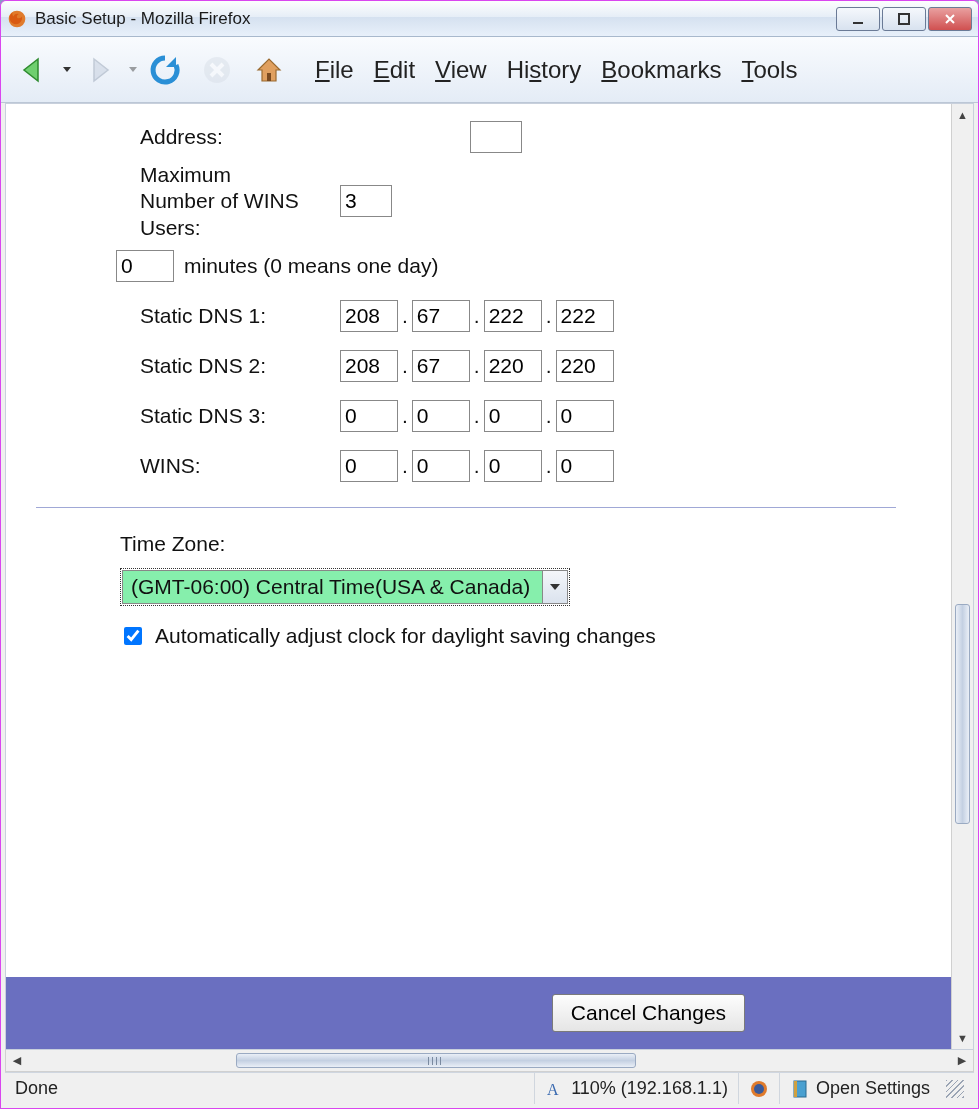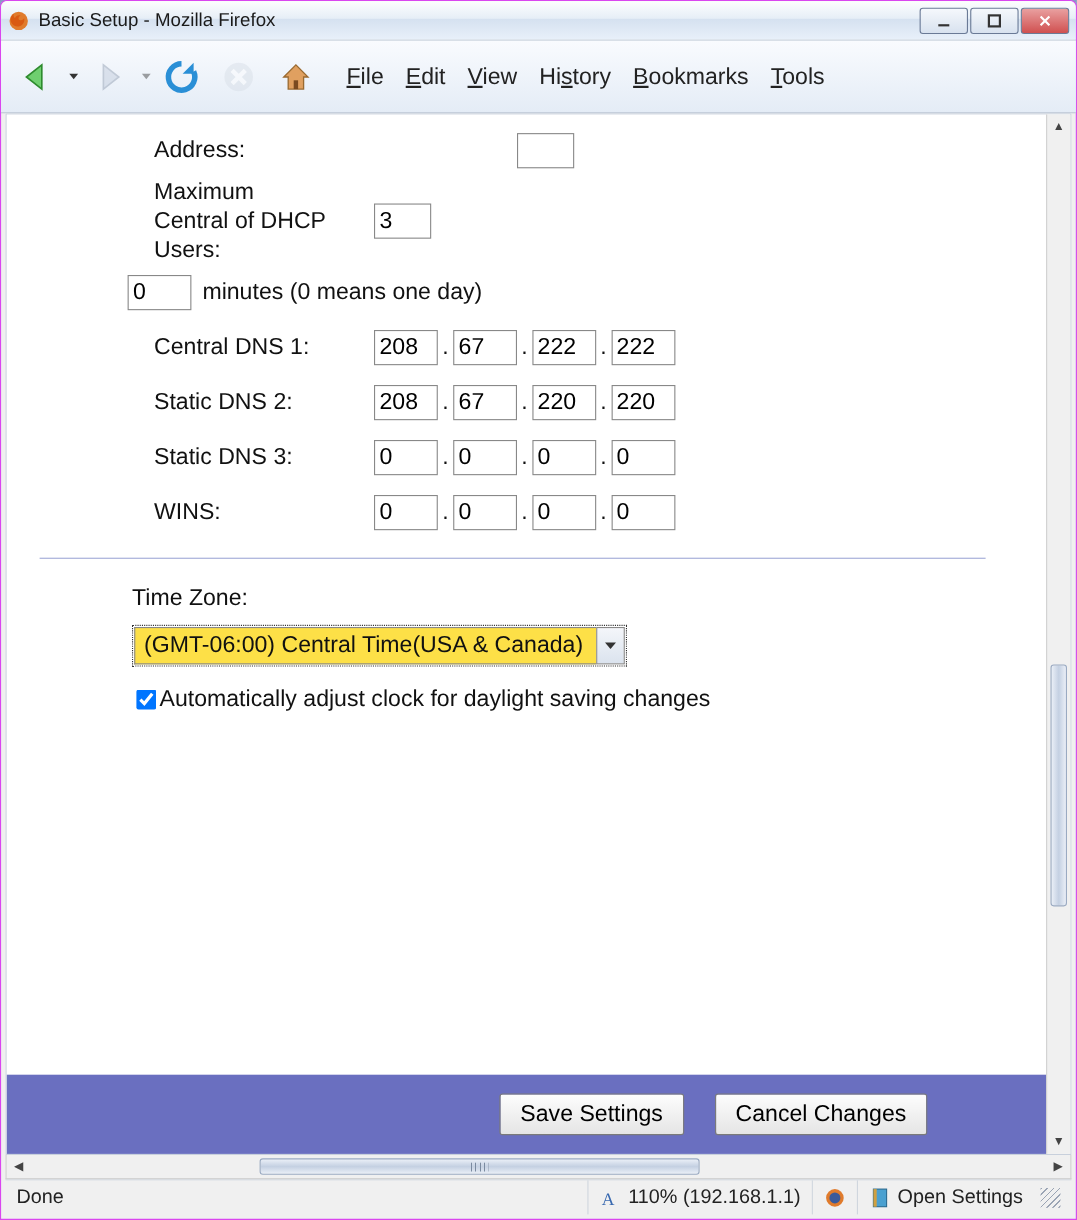--- a/index.html
+++ b/index.html
@@ -73,21 +73,21 @@
     border-left: 4px solid transparent;
     border-right: 4px solid transparent;
     border-top: 5px solid #333;
     margin-left: 2px;
   }
   .menu-items {
     display: flex;
     align-items: center;
     gap: 20px;
     margin-left: 18px;
-    font-size: 21px;
+    font-size: 24px;
     color: #222;
   }
   .menu-items span { cursor: pointer; }
   .menu-items .ul { text-decoration: underline; }
   .content-wrap {
     flex: 1;
     display: flex;
     position: relative;
     background: #fff;
     margin: 0 4px;
@@ -177,31 +177,31 @@
     align-items: stretch;
     border: 1px dotted #333;
     padding: 1px;
     margin-left: 4px;
     height: 38px;
     cursor: pointer;
   }
   .select-text {
     padding: 4px 10px 4px 8px;
     min-width: 420px;
-    background: #fde047;
+    background: #86efac;
     border: 1px solid #888;
     border-right: none;
   }
   .select-arrow {
     width: 26px;
     border: 1px solid #888;
     background: linear-gradient(to bottom, #f4f6fa, #dbe3ee);
     display: flex; align-items: center; justify-content: center;
   }
-  .cbrow { display: flex; align-items: center; margin-top: 18px; margin-left: 4px; }
+  .cbrow { display: flex; align-items: center; margin-top: 18px; margin-left: 4px; gap: 10px; }
   .cbrow input { width: 18px; height: 18px; }
   .footer-bar {
     position: absolute;
     bottom: 0; left: 0; right: 0;
     height: 72px;
     background: #6a6fc0;
     display: flex;
     align-items: center;
     justify-content: center;
     gap: 28px;
@@ -315,33 +315,33 @@
 
         <div class="row">
           <div class="lbl">Address:</div>
           <div style="width:130px"></div>
           <input class="txt tiny" value="" style="">
         </div>
 
         <div class="row">
           <div class="lbl multi">
             <span>Maximum</span><br>
-            <span>Central of DHCP</span><br>
+            <span>Number of WINS</span><br>
             <span>Users:</span>
           </div>
           <input class="txt tiny" value="3" style="">
         </div>
 
         <div class="row">
           <input class="txt small" value="0" style="">
           <span style="margin-left:10px">minutes (0 means one day)</span>
         </div>
 
         <div class="row">
-          <div class="lbl">Central DNS 1:</div>
+          <div class="lbl">Static DNS 1:</div>
           <input class="txt small" value="208" style="">
             <span class="dot">.</span>
           <input class="txt small" value="67" style="">
             <span class="dot">.</span>
           <input class="txt small" value="222" style="">
             <span class="dot">.</span>
           <input class="txt small" value="222" style="">
         </div>
 
         <div class="row">
@@ -389,21 +389,20 @@
           </div>
         </div>
 
         <div class="cbrow">
           <input type="checkbox" checked="" style="">
           <span>Automatically adjust clock for daylight saving changes</span>
         </div>
       </div>
 
       <div class="footer-bar">
-        <button>Save Settings</button>
         <button>Cancel Changes</button>
       </div>
     </div>
 
     <div class="vscroll">
       <div class="up">▲</div>
       <div class="thumb"></div>
       <div class="down">▼</div>
     </div>
   </div>

